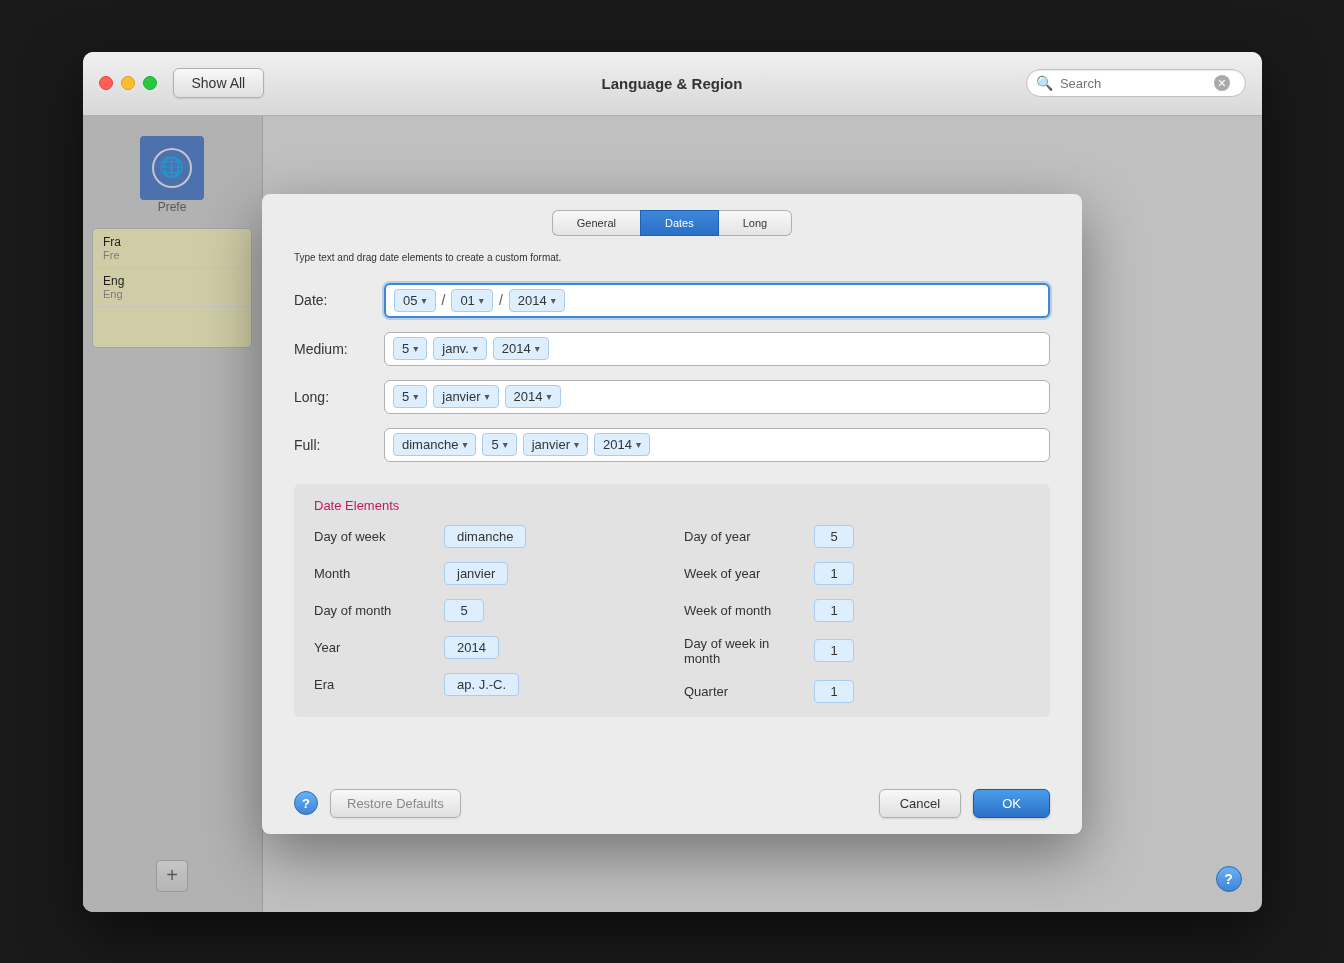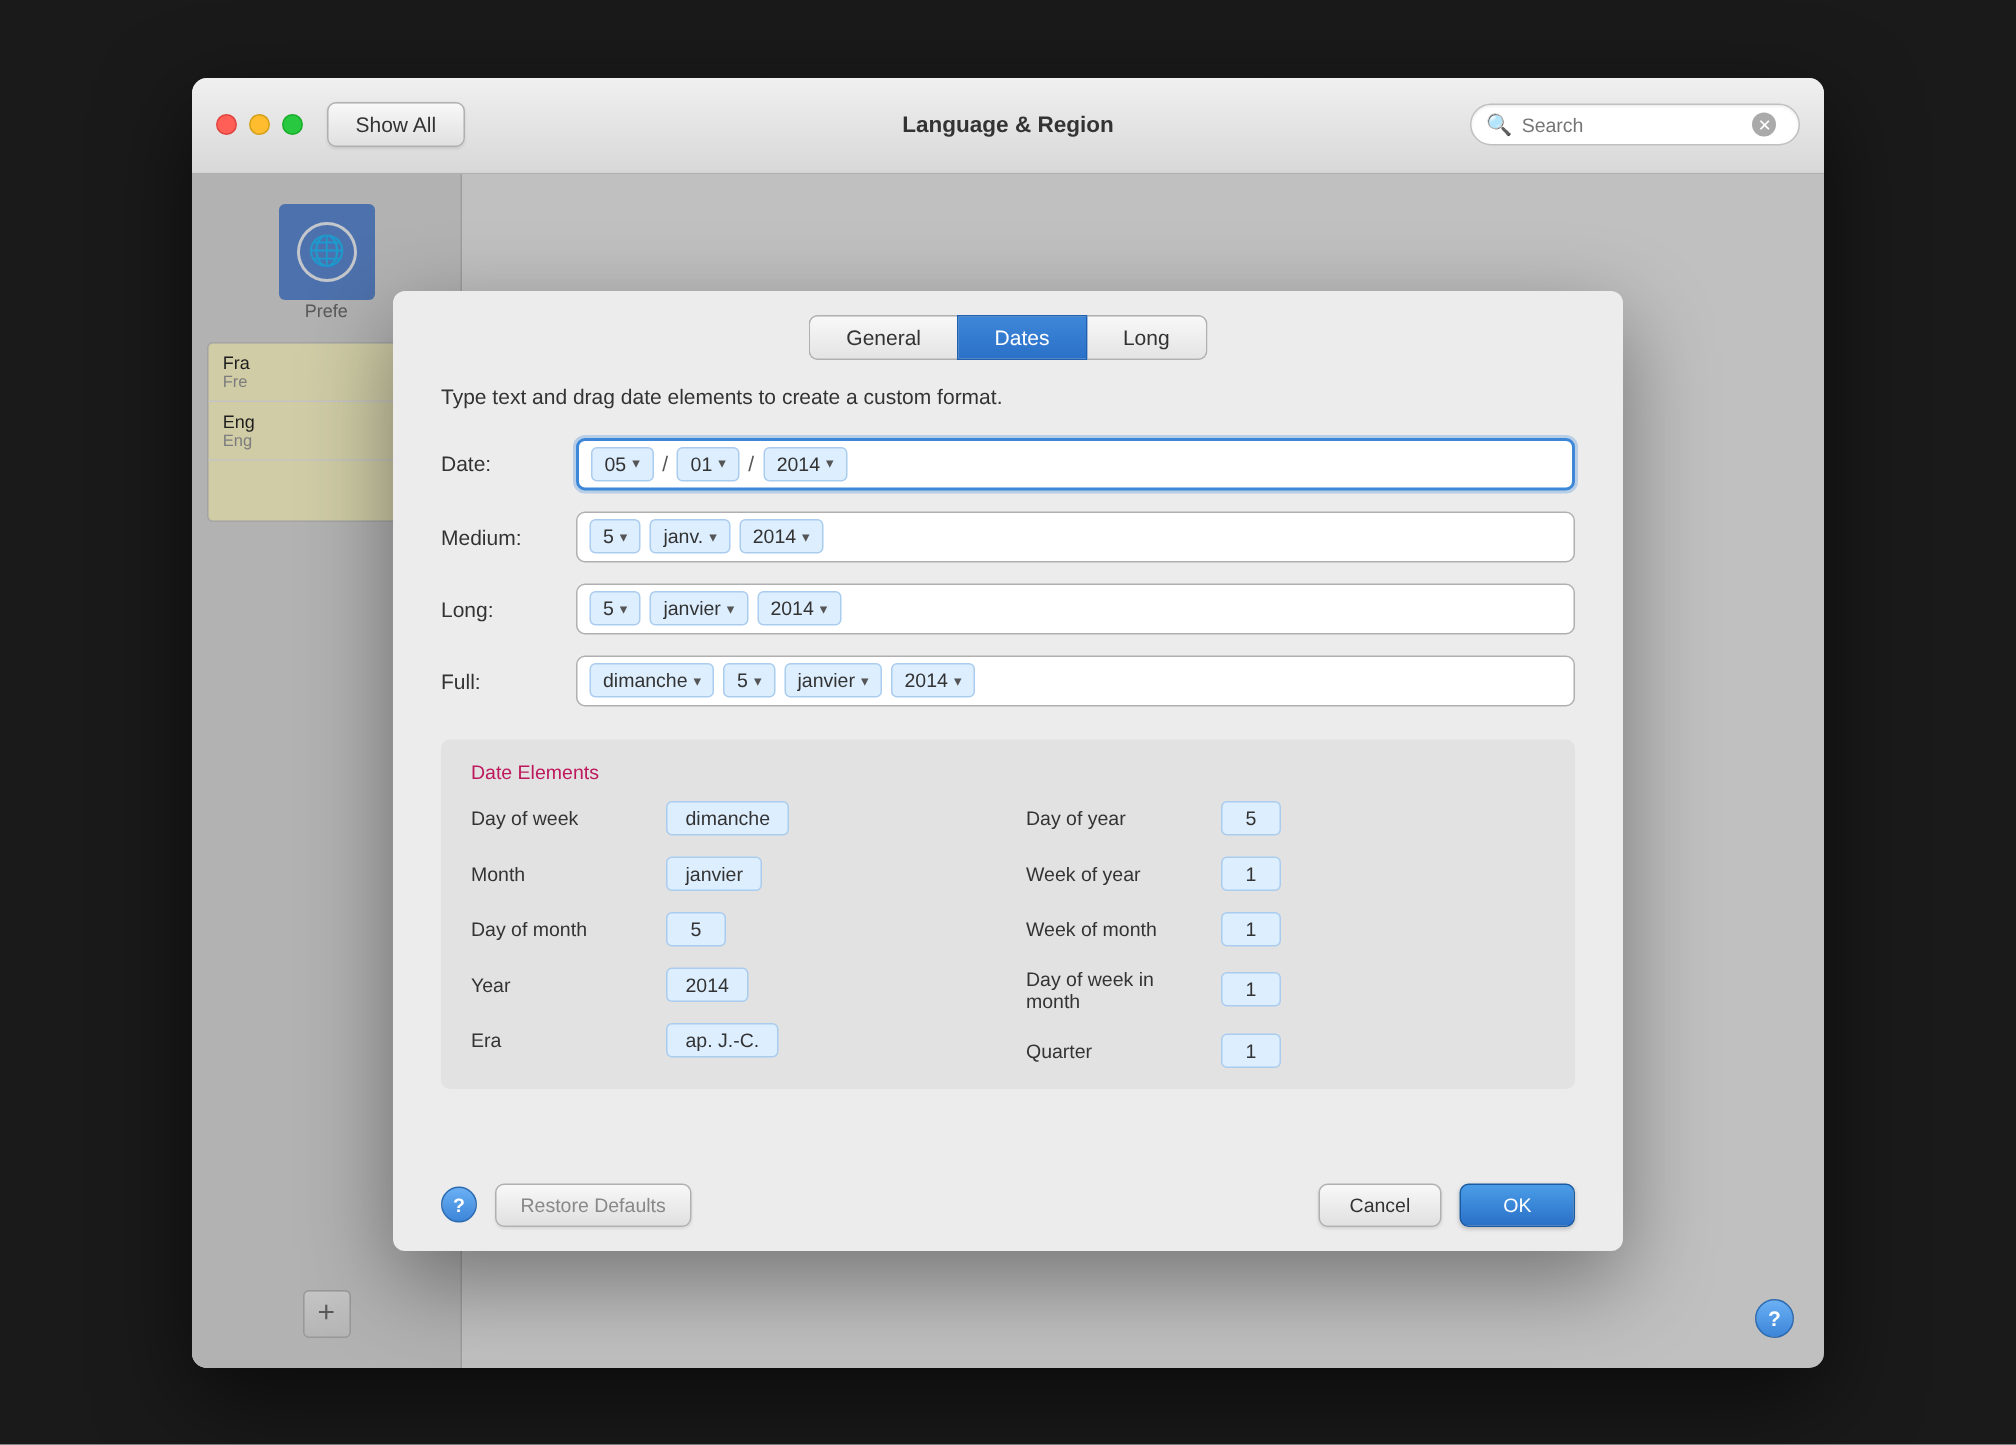--- a/index.html
+++ b/index.html
@@ -11,21 +11,21 @@
       width: 1344px;
       height: 963px;
       overflow: hidden;
       display: flex;
       align-items: center;
       justify-content: center;
     }
 
     
     .sys-prefs-window {
-      width: 1088px;
+      width: 1179px;
       height: 860px;
       background: #e8e8e8;
       border-radius: 10px;
       box-shadow: 0 20px 60px rgba(0,0,0,0.6);
       display: flex;
       flex-direction: column;
       position: relative;
       overflow: hidden;
     }
 
@@ -222,21 +222,21 @@
     
     .tab-bar {
       display: flex;
       justify-content: center;
       padding: 16px 0 0;
       gap: 0;
     }
 
     .tab {
       padding: 6px 24px;
-      font-size: 14px;
+      font-size: 11px;
       cursor: pointer;
       background: linear-gradient(to bottom, #f8f8f8, #e4e4e4);
       border: 1px solid #b0b0b0;
       color: #333;
     }
 
     .tab:first-child {
       border-radius: 6px 0 0 6px;
       border-right: none;
     }
@@ -254,21 +254,21 @@
 
     
     .dialog-content {
       padding: 16px 32px;
       flex: 1;
       display: flex;
       flex-direction: column;
     }
 
     .instruction-text {
-      font-size: 14px;
+      font-size: 10px;
       color: #333;
       margin-bottom: 20px;
     }
 
     
     .format-row {
       display: flex;
       align-items: center;
       margin-bottom: 14px;
     }

